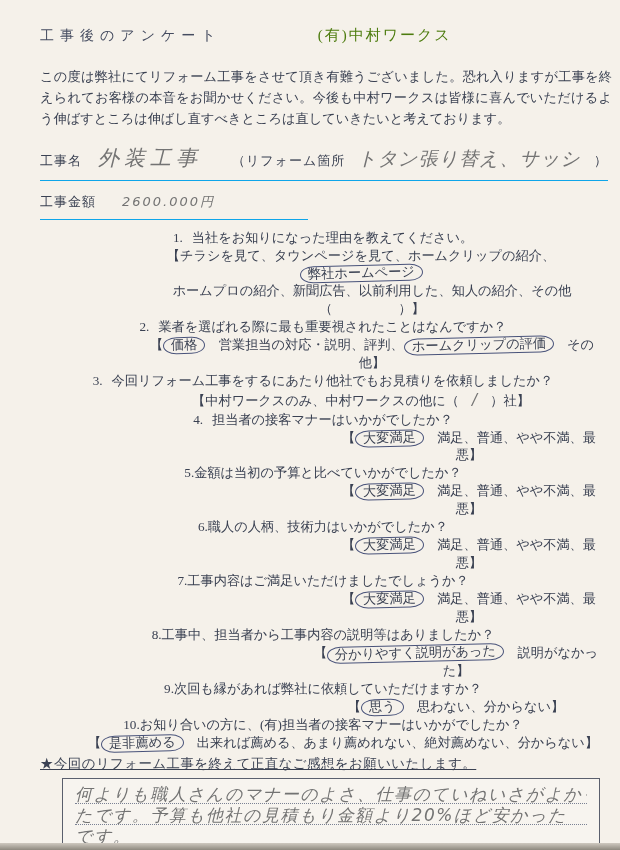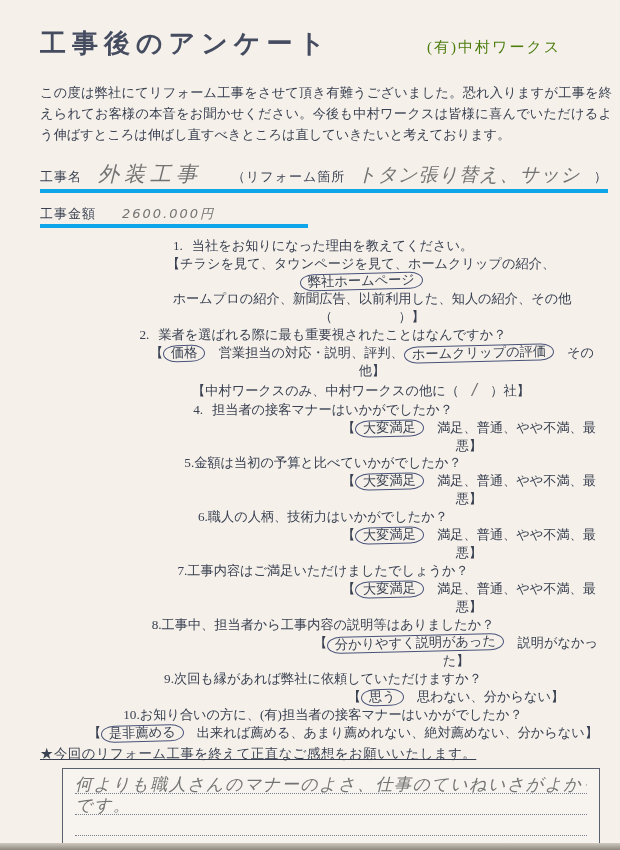--- a/index.html
+++ b/index.html
@@ -5,26 +5,26 @@
   html,body{margin:0;padding:0;}
   body{
     width:620px;height:850px;overflow:hidden;position:relative;
     background:#f5f1ea;
     font-family:"Liberation Serif","DejaVu Serif",serif;
     color:#3a4152;
   }
   .page{padding:22px 14px 0 40px;position:relative;}
   
   .hdr{display:flex;align-items:baseline;margin-top:4px;}
-  .title{font-size:26px;letter-spacing:6px;color:#454c60;font-weight:bold;margin:0;}
+  .title{font-size:14px;letter-spacing:6px;color:#454c60;font-weight:normal;margin:0;}
   .company{font-size:15px;letter-spacing:2px;margin-left:96px;color:#4d7c0f;}
   
   .intro{margin-top:22px;width:572px;font-size:13.2px;line-height:1.58;text-align:justify;}
   
-  .row-u{border-bottom:4px solid #0ea5e9;display:flex;align-items:baseline;padding-bottom:1px;}
+  .row-u{border-bottom:1px solid #0ea5e9;display:flex;align-items:baseline;padding-bottom:8px;}
   .name-row{margin-top:14px;width:568px;}
   .lbl{font-size:13px;letter-spacing:1px;white-space:nowrap;}
   .hw{font-style:italic;color:#737373;font-family:"DejaVu Sans",sans-serif;}
   .hw-name{font-size:21px;letter-spacing:5px;margin:0 30px 0 16px;}
   .hw-loc{font-size:19px;letter-spacing:1px;flex:1;margin-left:12px;}
   .amount-row{margin-top:12px;width:268px;}
   .hw-amount{font-size:13px;letter-spacing:2px;margin-left:26px;}
   
   .questions{margin-top:9px;text-align:center;}
   .q-block{margin:0;}
@@ -84,20 +84,21 @@
       <div class="q-block">
         <div class="q-text"><span class="q-num sp">1.</span><span>当社をお知りになった理由を教えてください。</span></div>
         <div class="opt-line al-1"><span>【</span><span>チラシを見て、</span><span>タウンページを見て、</span><span>ホームクリップの紹介、</span><span class="circled">弊社ホームページ</span></div>
         <div class="opt-line al-2"><span>ホームプロの紹介、</span><span>新聞広告、</span><span>以前利用した、</span><span>知人の紹介、</span><span>その他（　　　　　）</span><span>】</span></div>
       </div>
       <div class="q-block">
         <div class="q-text"><span class="q-num sp">2.</span><span>業者を選ばれる際に最も重要視されたことはなんですか？</span></div>
         <div class="opt-line al-2"><span>【</span><span class="circled">価格</span><span>　営業担当の対応・説明、評判、</span><span class="circled">ホームクリップの評価</span><span>　その他</span><span>】</span></div>
       </div>
       <div class="q-block">
+        <div class="q-text"><span class="q-num sp">3.</span><span>今回リフォーム工事をするにあたり他社でもお見積りを依頼しましたか？</span></div>
         <div class="opt-line al-1"><span>【</span><span>中村ワークスのみ、中村ワークスの他に（　</span><span class="hw hw-mark">/</span><span>　）社</span><span>】</span></div>
       </div>
       <div class="q-block">
         <div class="q-text"><span class="q-num sp">4.</span><span>担当者の接客マナーはいかがでしたか？</span></div>
         <div class="opt-line al-3"><span>【</span><span class="circled">大変満足</span><span>　満足、普通、やや不満、最悪</span><span>】</span></div>
       </div>
       <div class="q-block">
         <div class="q-text"><span class="q-num">5.</span><span>金額は当初の予算と比べていかがでしたか？</span></div>
         <div class="opt-line al-3"><span>【</span><span class="circled">大変満足</span><span>　満足、普通、やや不満、最悪</span><span>】</span></div>
       </div>
@@ -120,19 +121,20 @@
       <div class="q-block">
         <div class="q-text"><span class="q-num">10.</span><span>お知り合いの方に、(有)担当者の接客マナーはいかがでしたか？</span></div>
         <div class="opt-line al-5"><span>【</span><span class="circled">是非薦める</span><span>　出来れば薦める、あまり薦めれない、絶対薦めない、分からない</span><span>】</span></div>
       </div>
     </div>
 
   <div class="star">★今回のリフォーム工事を終えて正直なご感想をお願いいたします。</div>
 
   <div class="comment-box">
       <div class="c-line"><span class="hw c-hw">何よりも職人さんのマナーのよさ、仕事のていねいさがよかっ</span></div>
+      <div class="c-line"><span class="hw c-hw">たです。予算も他社の見積もり金額より20%ほど安かった</span></div>
       <div class="c-line"><span class="hw c-hw">です。</span></div>
       <div class="c-line"><span class="hw c-hw"></span></div>
     </div>
 
 </div>
 
 <div class="scan-strip"></div>
 
 </body></html>

